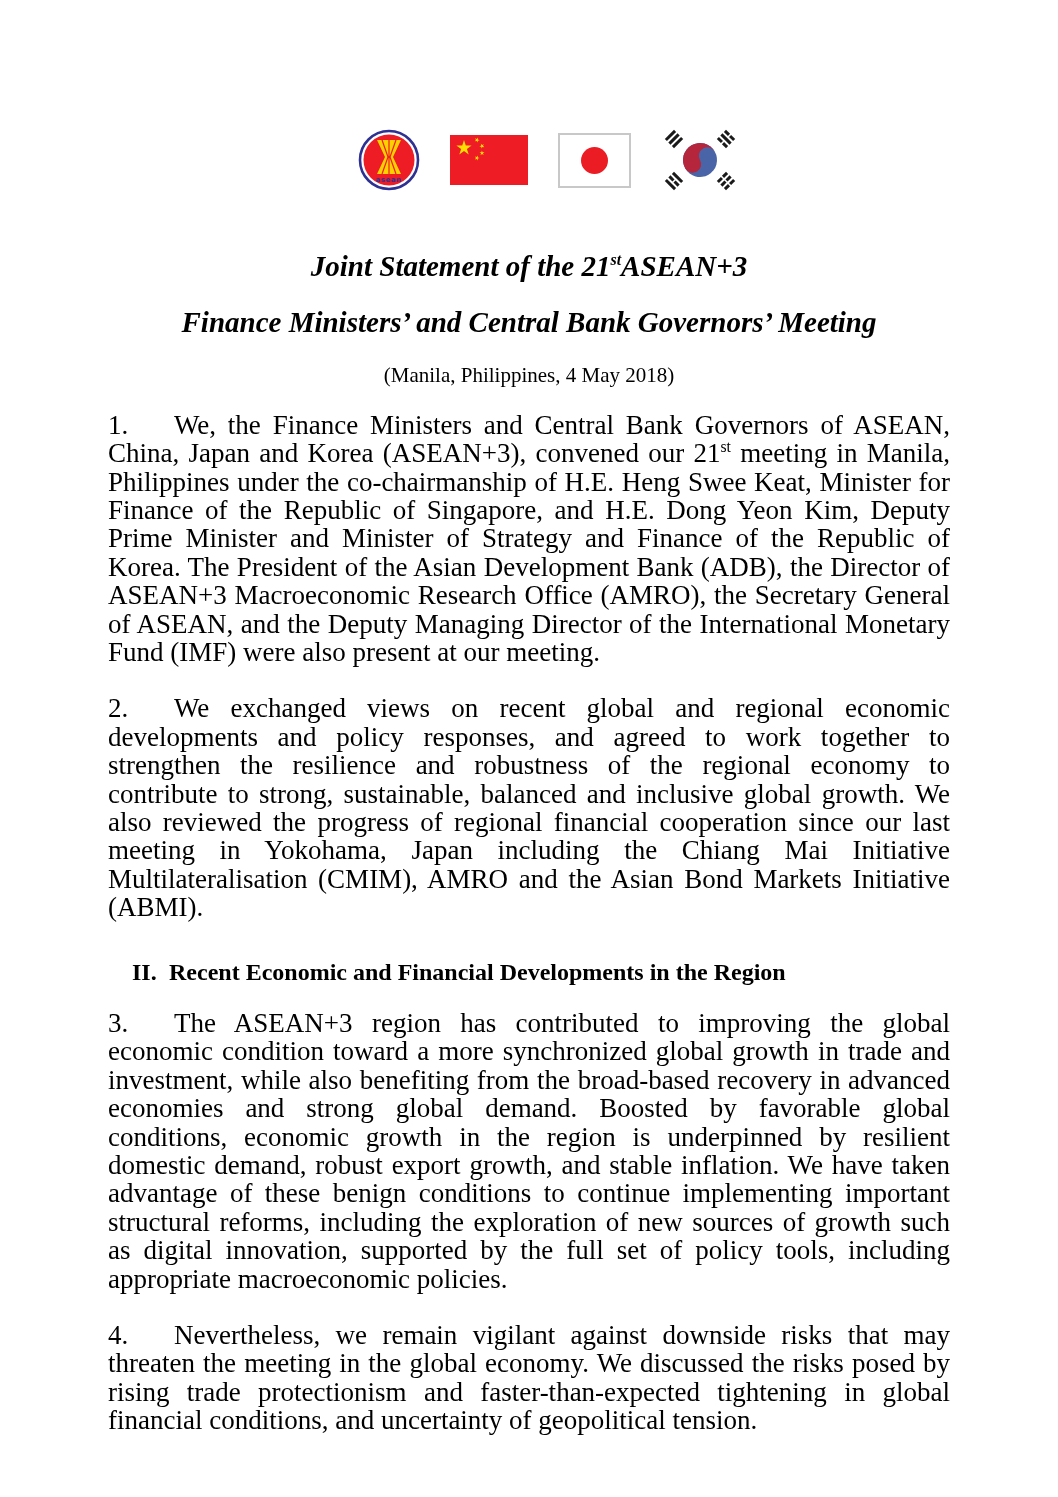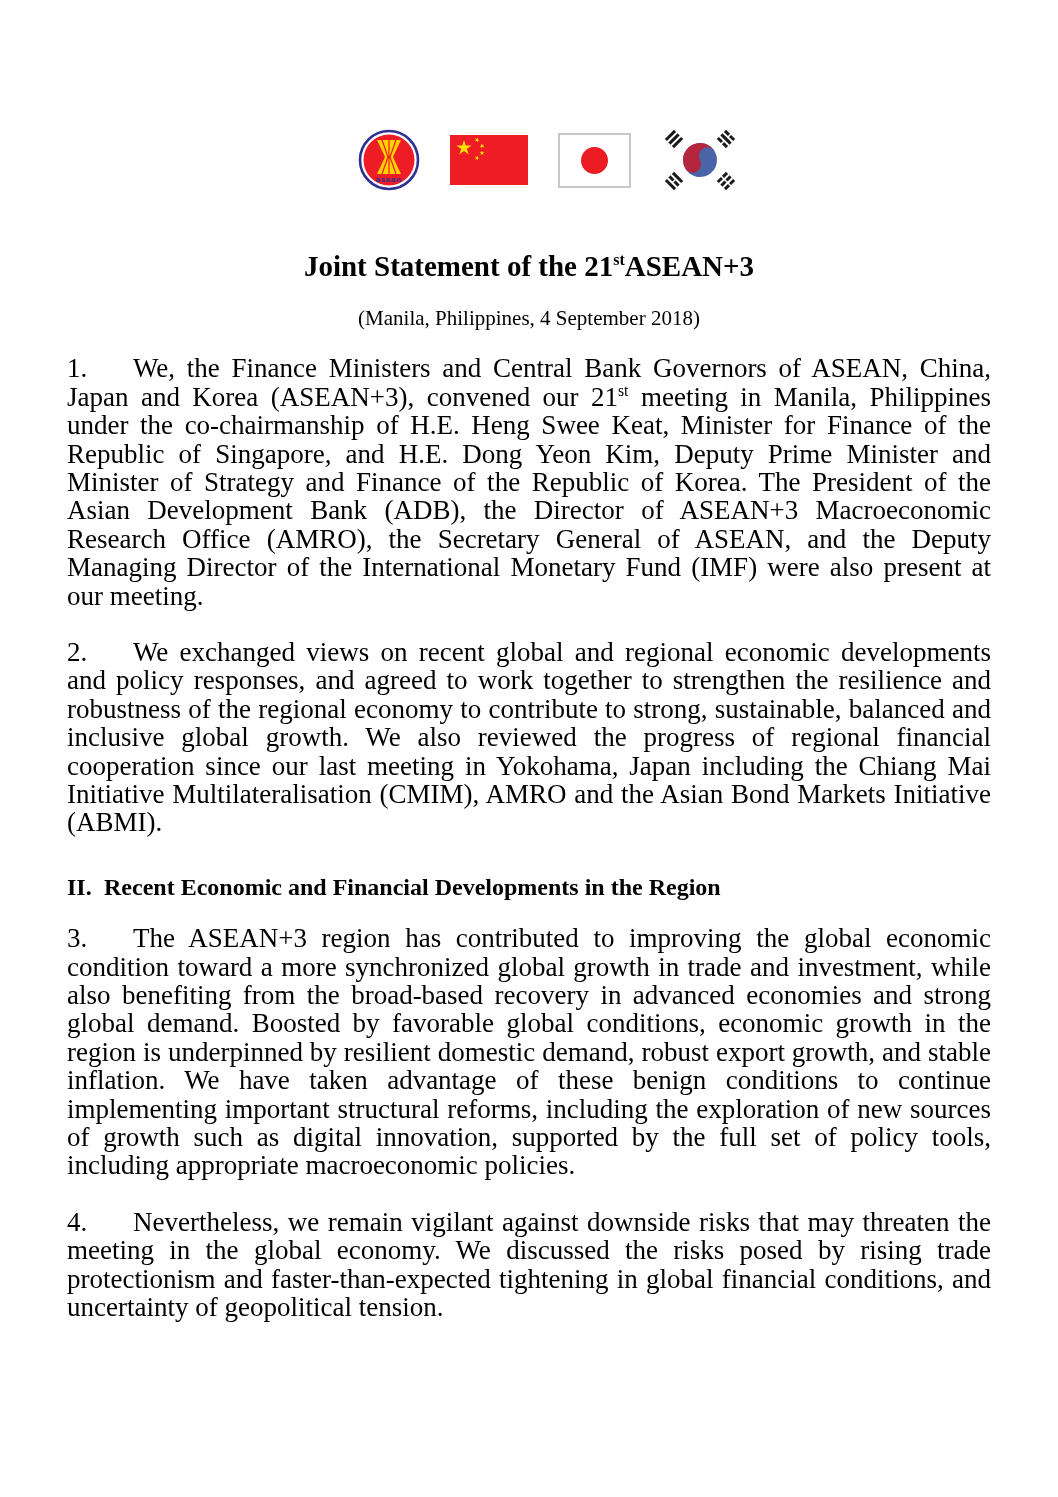--- a/index.html
+++ b/index.html
@@ -4,56 +4,57 @@
 <style>
   html, body { margin: 0; padding: 0; background: #ffffff; }
   .page {
     position: relative;
     width: 1058px;
     height: 1497px;
     background: #ffffff;
     color: #000000;
     font-family: "Liberation Serif", serif;
     box-sizing: border-box;
-    padding: 0 67px;
+    padding: 0 108px;
     overflow: hidden;
   }
   .flags-row {
     display: flex;
     justify-content: center;
     align-items: center;
     gap: 30px;
     padding-top: 128px;
     margin-left: 38px;
   }
   .flag { display: block; flex: 0 0 auto; }
   .title {
     font-size: 29px;
     font-weight: bold;
     text-align: center;
     margin: 0;
     line-height: 1.15;
+    font-style: italic;
   }
   .title-1 { margin-top: 58px; }
   .title-2 { margin-top: 23px; }
   .title sup { font-size: 55%; line-height: 0; vertical-align: super; }
   .subtitle {
     font-size: 21px;
     font-weight: normal;
     text-align: center;
     margin: 23px 0 0 0;
   }
   .section-heading {
     font-size: 24px;
     font-weight: bold;
     margin: 0;
     line-height: 1.18;
   }
   .mt-lg { margin-top: 52px; }
-  .mt-md { margin-top: 36px; }
+  .mt-md { margin-top: 36px; margin-left: 24px; }
   .sec-num { display: inline-block; width: 37px; }
   .body-para {
     font-size: 27px;
     line-height: 28.4px;
     text-align: justify;
     margin: 28px 0 0 0;
   }
   .body-para.first { margin-top: 23px; }
   .para-num { display: inline-block; width: 66px; }
   .body-para sup { font-size: 58%; line-height: 0; vertical-align: super; }
@@ -128,22 +129,23 @@
           <rect x="-6.5" y="3.5" width="5.75" height="3"></rect>
             <rect x="0.75" y="3.5" width="5.75" height="3"></rect>
         </g>
       </g>
     </svg>
 
   </div>
 
   <h1 class="title title-1"><span>Joint Statement of the 21</span><sup>st</sup><span>ASEAN+3</span></h1>
 
+  <h1 class="title title-2">Finance Ministers’ and Central Bank Governors’ Meeting</h1>
 
-  <p class="subtitle">(Manila, Philippines, 4 September 2018)</p>
+  <p class="subtitle">(Manila, Philippines, 4 May 2018)</p>
 
 
   <p class="body-para first"><span class="para-num">1.</span><span>We, the Finance Ministers and Central Bank Governors of ASEAN, China, Japan and Korea (ASEAN+3), convened our 21</span><sup>st</sup><span> meeting in Manila, Philippines under the co-chairmanship of H.E. Heng Swee Keat, Minister for Finance of the Republic of Singapore, and H.E. Dong Yeon Kim, Deputy Prime Minister and Minister of Strategy and Finance of the Republic of Korea. The President of the Asian Development Bank (ADB), the Director of ASEAN+3 Macroeconomic Research Office (AMRO), the Secretary General of ASEAN, and the Deputy Managing Director of the International Monetary Fund (IMF) were also present at our meeting.</span></p>
 
   <p class="body-para"><span class="para-num">2.</span><span>We exchanged views on recent global and regional economic developments and policy responses, and agreed to work together to strengthen the resilience and robustness of the regional economy to contribute to strong, sustainable, balanced and inclusive global growth. We also reviewed the progress of regional financial cooperation since our last meeting in Yokohama, Japan including the Chiang Mai Initiative Multilateralisation (CMIM), AMRO and the Asian Bond Markets Initiative (ABMI).</span></p>
 
   <h2 class="section-heading mt-md"><span class="sec-num">II.</span><span>Recent Economic and Financial Developments in the Region</span></h2>
 
   <p class="body-para first"><span class="para-num">3.</span><span>The ASEAN+3 region has contributed to improving the global economic condition toward a more synchronized global growth in trade and investment, while also benefiting from the broad-based recovery in advanced economies and strong global demand. Boosted by favorable global conditions, economic growth in the region is underpinned by resilient domestic demand, robust export growth, and stable inflation. We have taken advantage of these benign conditions to continue implementing important structural reforms, including the exploration of new sources of growth such as digital innovation, supported by the full set of policy tools, including appropriate macroeconomic policies.</span></p>
 

